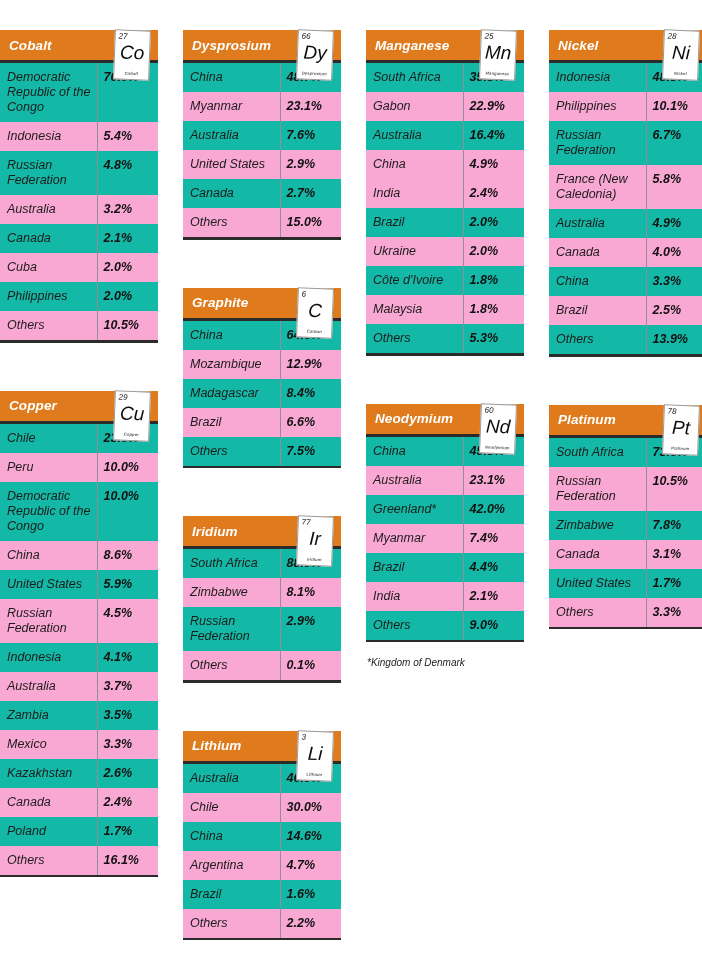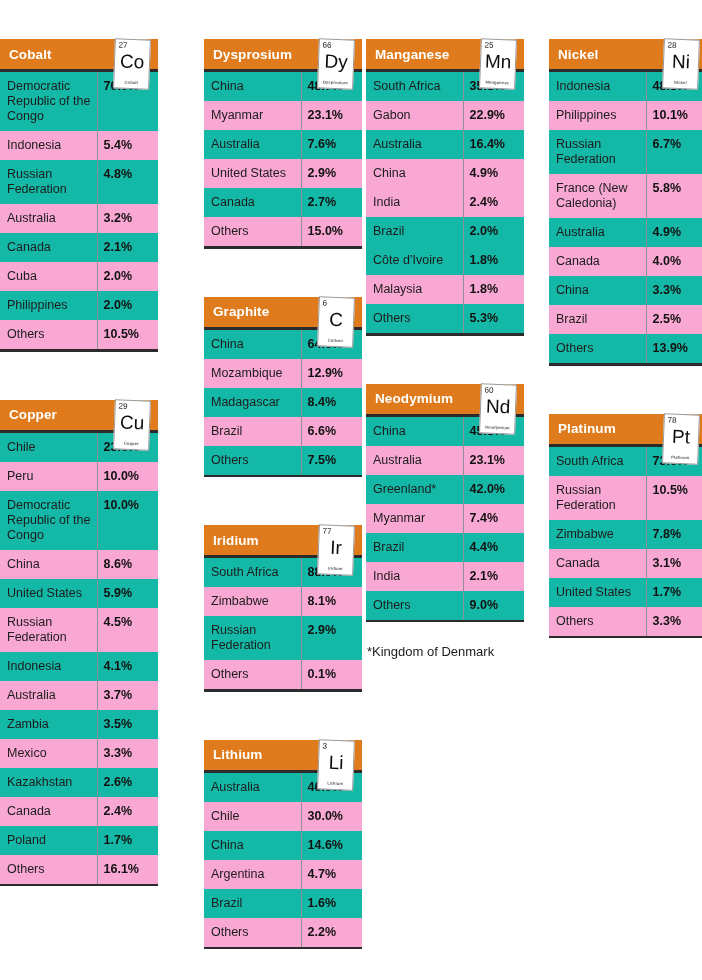--- a/index.html
+++ b/index.html
@@ -14,25 +14,26 @@
     color: #1a1a1a;
     overflow: hidden;
   }
   #board {
     position: relative;
     width: 702px;
     height: 980px;
   }
   .column {
     position: absolute;
-    top: 17px;
+    top: 8px;
     width: 158px;
+    font-style: italic;
   }
   .col-1 { left: 0px; }
-  .col-2 { left: 183px; margin-left: 21px; }
+  .col-2 { left: 183px; }
   .col-3 { left: 366px; }
   .col-4 { left: 549px; }
 
   .table-block {
     position: relative;
     margin-bottom: 26px;
     padding-top: 22px;
   }
 
   .header-bar {
@@ -138,23 +139,23 @@
     vertical-align: top;
     text-align: left;
     white-space: nowrap;
   }
   .table-bottom-rule {
     height: 2.5px;
     background: #2b2b2b;
     width: 100%;
   }
   .footnote {
-    font-size: 13px;
+    font-size: 10px;
     color: #1c1c1c;
-    padding-top: 22px;
+    padding-top: 15px;
     padding-left: 1px;
     white-space: nowrap;
   }
 </style>
 </head>
 <body>
 
 <div id="board">
     <div class="column col-1">
       <div class="table-block">
@@ -458,20 +459,24 @@
               <td class="cell-value">4.9%</td>
             </tr>
             <tr class="data-row alt">
               <td class="cell-country">India</td>
               <td class="cell-value">2.4%</td>
             </tr>
             <tr class="data-row plain">
               <td class="cell-country">Brazil</td>
               <td class="cell-value">2.0%</td>
             </tr>
+            <tr class="data-row alt">
+              <td class="cell-country">Ukraine</td>
+              <td class="cell-value">2.0%</td>
+            </tr>
             <tr class="data-row plain">
               <td class="cell-country">Côte d’Ivoire</td>
               <td class="cell-value">1.8%</td>
             </tr>
             <tr class="data-row alt">
               <td class="cell-country">Malaysia</td>
               <td class="cell-value">1.8%</td>
             </tr>
             <tr class="data-row plain">
               <td class="cell-country">Others</td>

